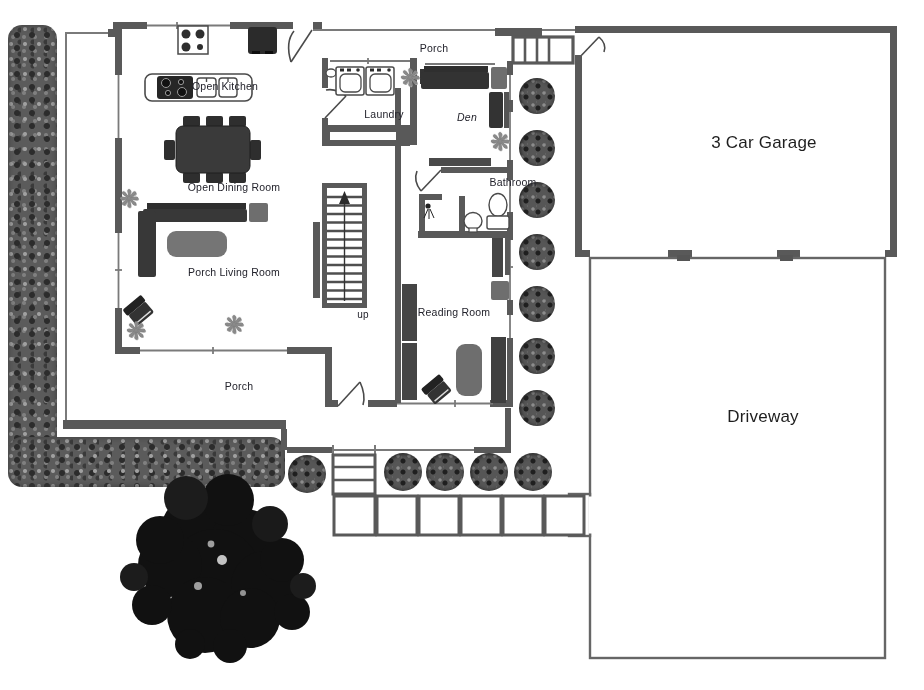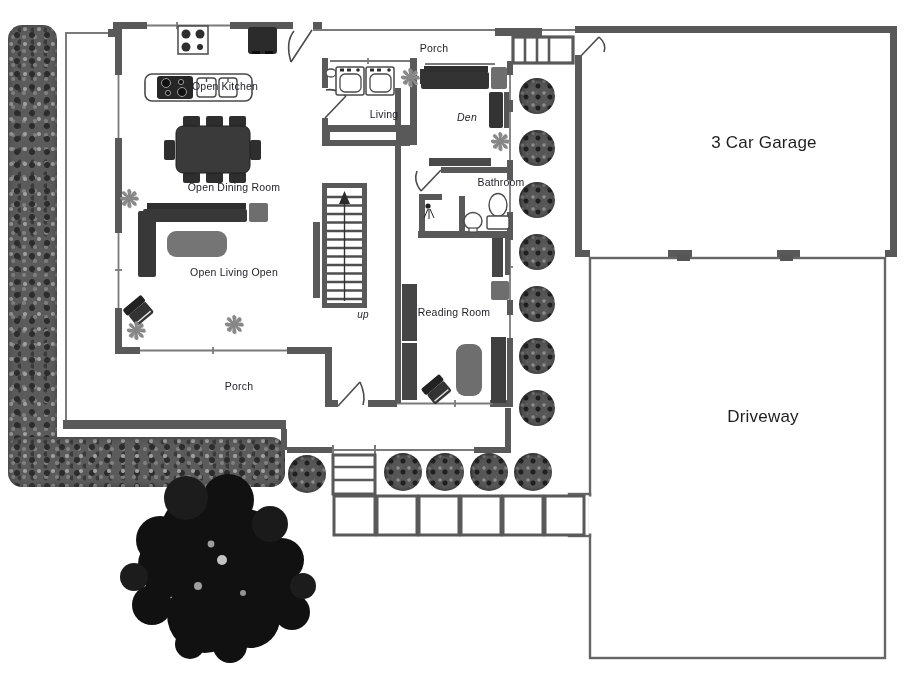--- a/index.html
+++ b/index.html
@@ -353,23 +353,23 @@
   </svg>
 
   <div class="plant" style="left:129px;top:199px;">❋</div>
   <div class="plant" style="left:136px;top:331px;">❋</div>
   <div class="plant" style="left:234px;top:325px;">❋</div>
   <div class="plant" style="left:410px;top:78px;">❋</div>
   <div class="plant" style="left:500px;top:142px;">❋</div>
 
   <div class="label" style="left:203px;top:64px;margin-top:22px;">Open Kitchen</div>
   <div class="label" style="left:412px;top:48px;">Porch</div>
-  <div class="label" style="left:362px;top:114px;">Living</div>
+  <div class="label" style="left:362px;top:114px;">Laundry</div>
   <div class="label" style="left:445px;top:117px;font-style:italic;">Den</div>
   <div class="label" style="left:212px;top:187px;">Open Dining Room</div>
-  <div class="label" style="left:479px;top:182px;text-align:center;">Bathroom</div>
-  <div class="label" style="left:212px;top:272px;">Open Living Open</div>
+  <div class="label" style="left:491px;top:182px;text-align:center;">Bathroom</div>
+  <div class="label" style="left:212px;top:272px;">Porch Living Room</div>
   <div class="label" style="left:432px;top:312px;">Reading Room</div>
-  <div class="label small" style="left:341px;top:314px;font-style:italic;">up</div>
+  <div class="label small" style="left:341px;top:314px;">up</div>
   <div class="label" style="left:217px;top:386px;">Porch</div>
   <div class="label big" style="left:742px;top:143px;">3 Car Garage</div>
   <div class="label big" style="left:741px;top:417px;">Driveway</div>
 </div>
 
 </body></html>

